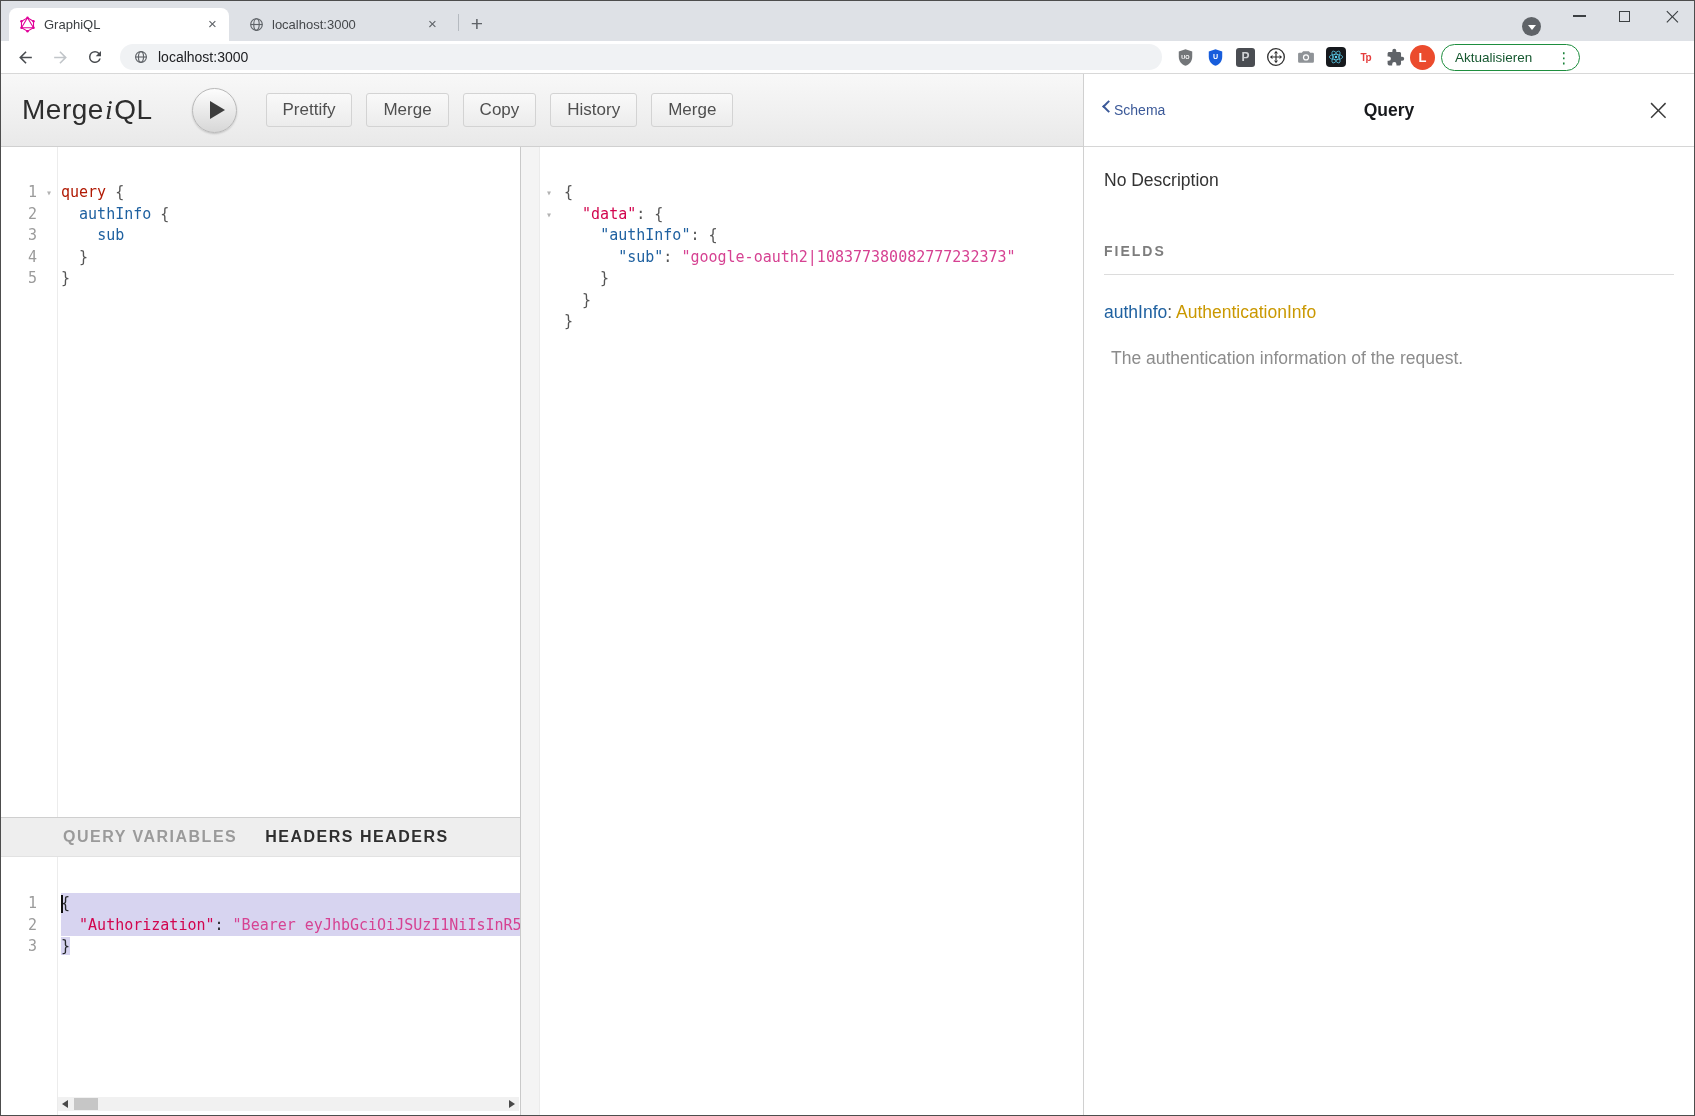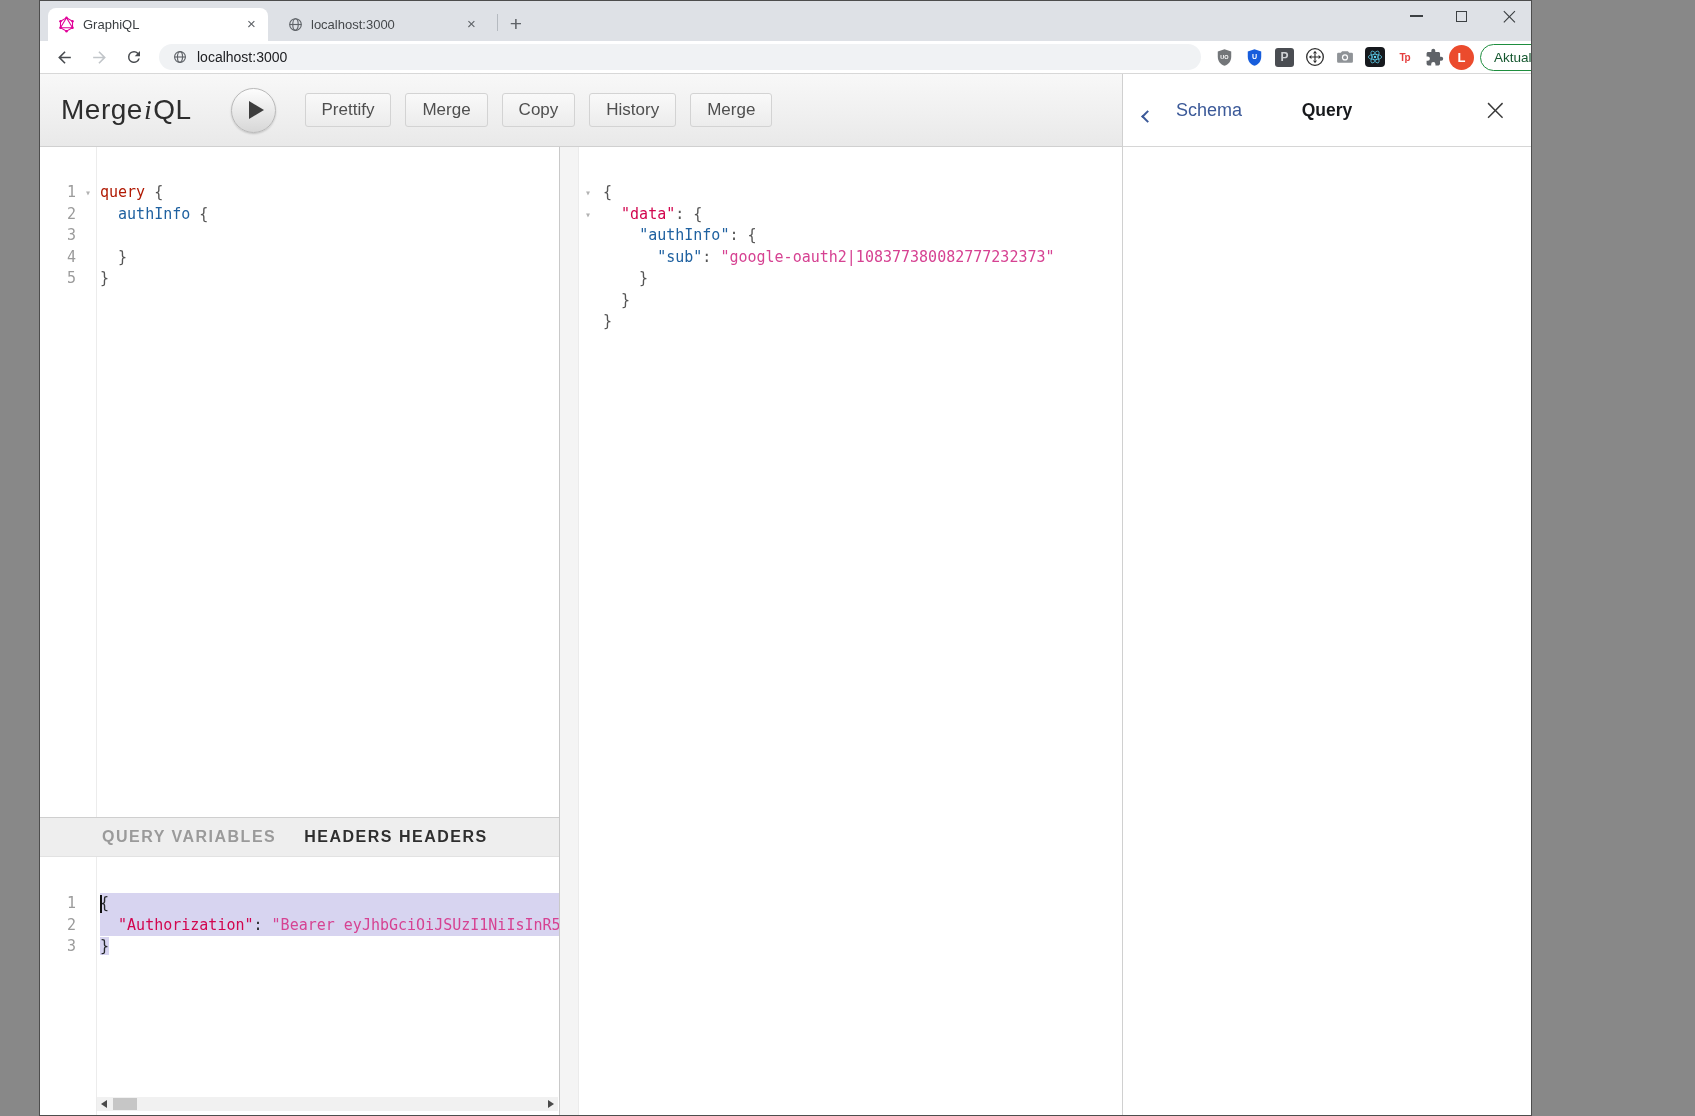--- a/index.html
+++ b/index.html
@@ -1,18 +1,18 @@
 <!DOCTYPE html>
 <html><head>
 <meta charset="utf-8">
 <style>
   * { margin:0; padding:0; box-sizing:border-box; }
   html,body { background:#888; }
-  .window{ width:1493px; height:1116px; border:1px solid #4d4d4d; display:flex; flex-direction:column;
-    font-family:"Liberation Sans",sans-serif; background:#4c1d95; position:relative; overflow:hidden;margin-left:39px; }
+  .window{ width:1695px; height:1116px; border:1px solid #4d4d4d; display:flex; flex-direction:column;
+    font-family:"Liberation Sans",sans-serif; background:#4c1d95; position:relative; overflow:hidden; }
 
   
   .tabstrip{ height:40px; background:#dee1e6; position:relative; flex:none; }
   .tab{ position:absolute; top:7px; height:33px; display:flex; align-items:center; padding:0 8px 0 10px; border-radius:8px 8px 0 0; cursor:default; }
   .tab.active{ left:8px; width:220px; background:#fff; }
   .tab.inactive{ left:238px; width:210px; }
   .tab-title{ font-size:13px; color:#3c4043; margin-left:8px; flex:1; white-space:nowrap; overflow:hidden; }
   .tab.inactive .tab-title{ color:#45484b; }
   .tab-close{ width:17px; height:17px; border-radius:50%; color:#5f6368; font-size:15px; line-height:16px; text-align:center; font-weight:400; }
   .tab-sep{ position:absolute; left:457px; top:13px; width:1px; height:17px; background:#9aa0a6; opacity:.6; }
@@ -84,21 +84,21 @@
   .hs-thumb{ position:absolute; left:16px; top:1px; width:24px; height:12px; background:#c6c6c6; }
 
   .result-pane{ flex:1; position:relative; padding-top:35px; background:#fff; overflow:hidden; }
   .result-pane::before{ content:""; position:absolute; left:0; top:0; bottom:0; width:18px; background:#f4f4f4; border-right:1px solid #ebebeb; }
   .r-line{ display:block; padding-left:43px; position:relative; }
   .cm-rfold{ position:absolute; left:17px; width:22px; text-align:center; color:#b3b3b3; font-size:10px; }
 
   
   .docs{ flex:1; background:#fff; border-left:1px solid #d0d0d0; display:flex; flex-direction:column; min-width:0; }
   .docs-header{ height:73px; flex:none; border-bottom:1px solid #d6d6d6; position:relative; display:flex; align-items:center; justify-content:center; }
-  .docs-back{ position:absolute; left:20px; display:flex; align-items:flex-end; gap:24px; color:#3B5998; font-size:18px; }
+  .docs-back{ position:absolute; left:20px; display:flex; align-items:flex-start; gap:1px; color:#3B5998; font-size:14px; }
   .chev{ width:9px; height:9px; border-left:2.5px solid #3B5998; border-bottom:2.5px solid #3B5998; transform:rotate(45deg); flex:none; }
   .docs-title{ font-size:17.5px; font-weight:bold; color:#17191c; }
   .docs-close{ position:absolute; right:23px; top:50%; transform:translateY(-50%); font-size:30px; font-weight:200; color:#3a3a3a; line-height:1; font-family:"DejaVu Sans",sans-serif; }
   .docs-search{ margin:0 19px; height:64px; border-bottom:1px solid #d6d6d6; display:flex; align-items:center; flex:none; }
   .docs-search input{ border:none; outline:none; font-size:18px; color:#333; flex:1; margin-left:11px; font-family:"Liberation Sans",sans-serif; background:transparent; }
   .docs-search input::placeholder{ color:#a8a8a8; }
   .docs-body{ padding:0 20px; }
   .no-desc{ margin-top:23px; font-size:17.5px; color:#333; }
   .fields-title{ margin-top:52px; font-size:14px; font-weight:bold; color:#7d7d7d; letter-spacing:2px; border-bottom:1px solid #dcdcdc; padding-bottom:15px; }
   .field-row{ margin-top:27px; font-size:17.5px; }
@@ -249,21 +249,21 @@
         <button class="tb-btn">Copy</button>
         <button class="tb-btn">History</button>
         <button class="tb-btn">Merge</button>
       </div>
 
       <div class="editors">
         <div class="left-pane">
           <div class="query-editor cm">
               <div class="cm-line"><span class="cm-ln">1</span><span class="cm-fold">▾</span><span class="cm-code"><span class="tk-kw">query</span><span class="tk-p"> {</span></span></div>
               <div class="cm-line"><span class="cm-ln">2</span><span class="cm-fold"></span><span class="cm-code"><span class="tk-p">  </span><span class="tk-fld">authInfo</span><span class="tk-p"> {</span></span></div>
-              <div class="cm-line"><span class="cm-ln">3</span><span class="cm-fold"></span></div>
+              <div class="cm-line"><span class="cm-ln">3</span><span class="cm-fold"></span><span class="cm-code"><span class="tk-p">    </span><span class="tk-fld">sub</span></span></div>
               <div class="cm-line"><span class="cm-ln">4</span><span class="cm-fold"></span><span class="cm-code"><span class="tk-p">  }</span></span></div>
               <div class="cm-line"><span class="cm-ln">5</span><span class="cm-fold"></span><span class="cm-code"><span class="tk-p">}</span></span></div>
             </div>
 
           <div class="sec-tabs">
             <span class="sec-tab inactive">QUERY VARIABLES</span>
             <span class="sec-tab active">HEADERS HEADERS</span>
           </div>
 
           <div class="headers-editor cm">
@@ -294,15 +294,23 @@
 
     <div class="docs">
       <div class="docs-header">
         <span class="docs-back">
           <span class="chev"></span>
           <span>Schema</span>
         </span>
         <span class="docs-title">Query</span>
         <span class="docs-close">×</span>
       </div>
+      <div class="docs-body">
+        <div class="no-desc">No Description</div>
+        <div class="fields-title">FIELDS</div>
+        <div class="field-row">
+          <span class="f-name">authInfo</span><span class="f-sep">: </span><span class="f-type">AuthenticationInfo</span>
+        </div>
+        <div class="field-desc">The authentication information of the request.</div>
+      </div>
     </div>
   </div>
 </div>
 
 </body></html>

